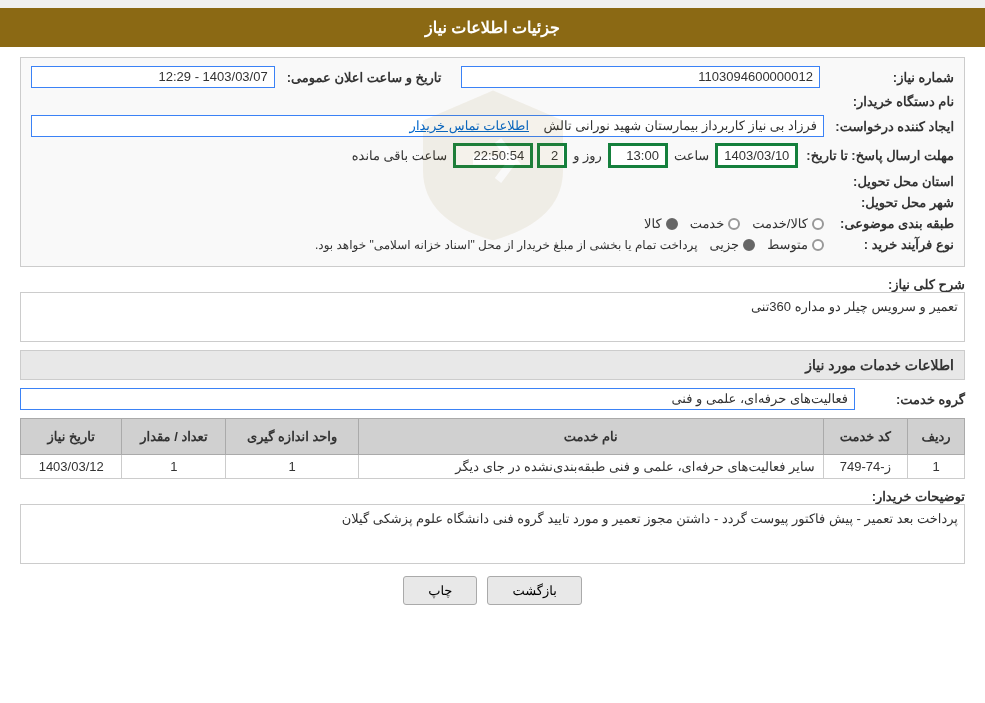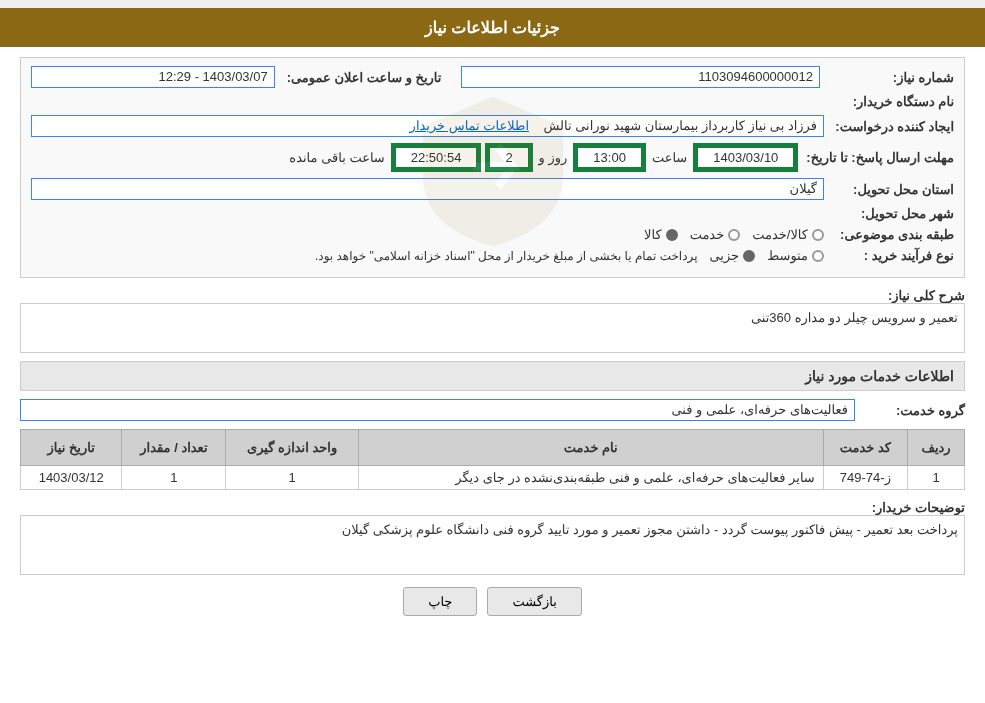--- a/index.html
+++ b/index.html
@@ -59,22 +59,22 @@
     }
     .form-value.wide {
       flex: 2;
     }
     .link-text {
       color: #0066cc;
       cursor: pointer;
       text-decoration: underline;
     }
     .small-box {
-      border: 5px solid #15803d;
-      padding: 2px 15px;
+      border: 3px solid #15803d;
+      padding: 2px 6px;
       min-height: 22px;
       background: #fff;
       min-width: 60px;
       text-align: right;
     }
     .radio-group {
       display: flex;
       gap: 12px;
       align-items: center;
     }
@@ -209,21 +209,20 @@
         <span style="margin: 0 6px;">ساعت</span>
         <div class="small-box">13:00</div>
         <span style="margin: 0 6px;">روز و</span>
         <div class="small-box" style="min-width:30px;">2</div>
         <div class="small-box" style="min-width:80px; margin-right:4px;">22:50:54</div>
         <span style="margin-right: 6px;">ساعت باقی مانده</span>
       </div>
 
       <div class="form-row">
         <span class="form-label">استان محل تحویل:</span>
-        <div class="form-value wide">گیلان</div>
       </div>
 
       <div class="form-row">
         <span class="form-label">شهر محل تحویل:</span>
       </div>
 
       <div class="form-row">
         <span class="form-label">طبقه بندی موضوعی:</span>
         <div class="radio-group">
           <div class="radio-item">

